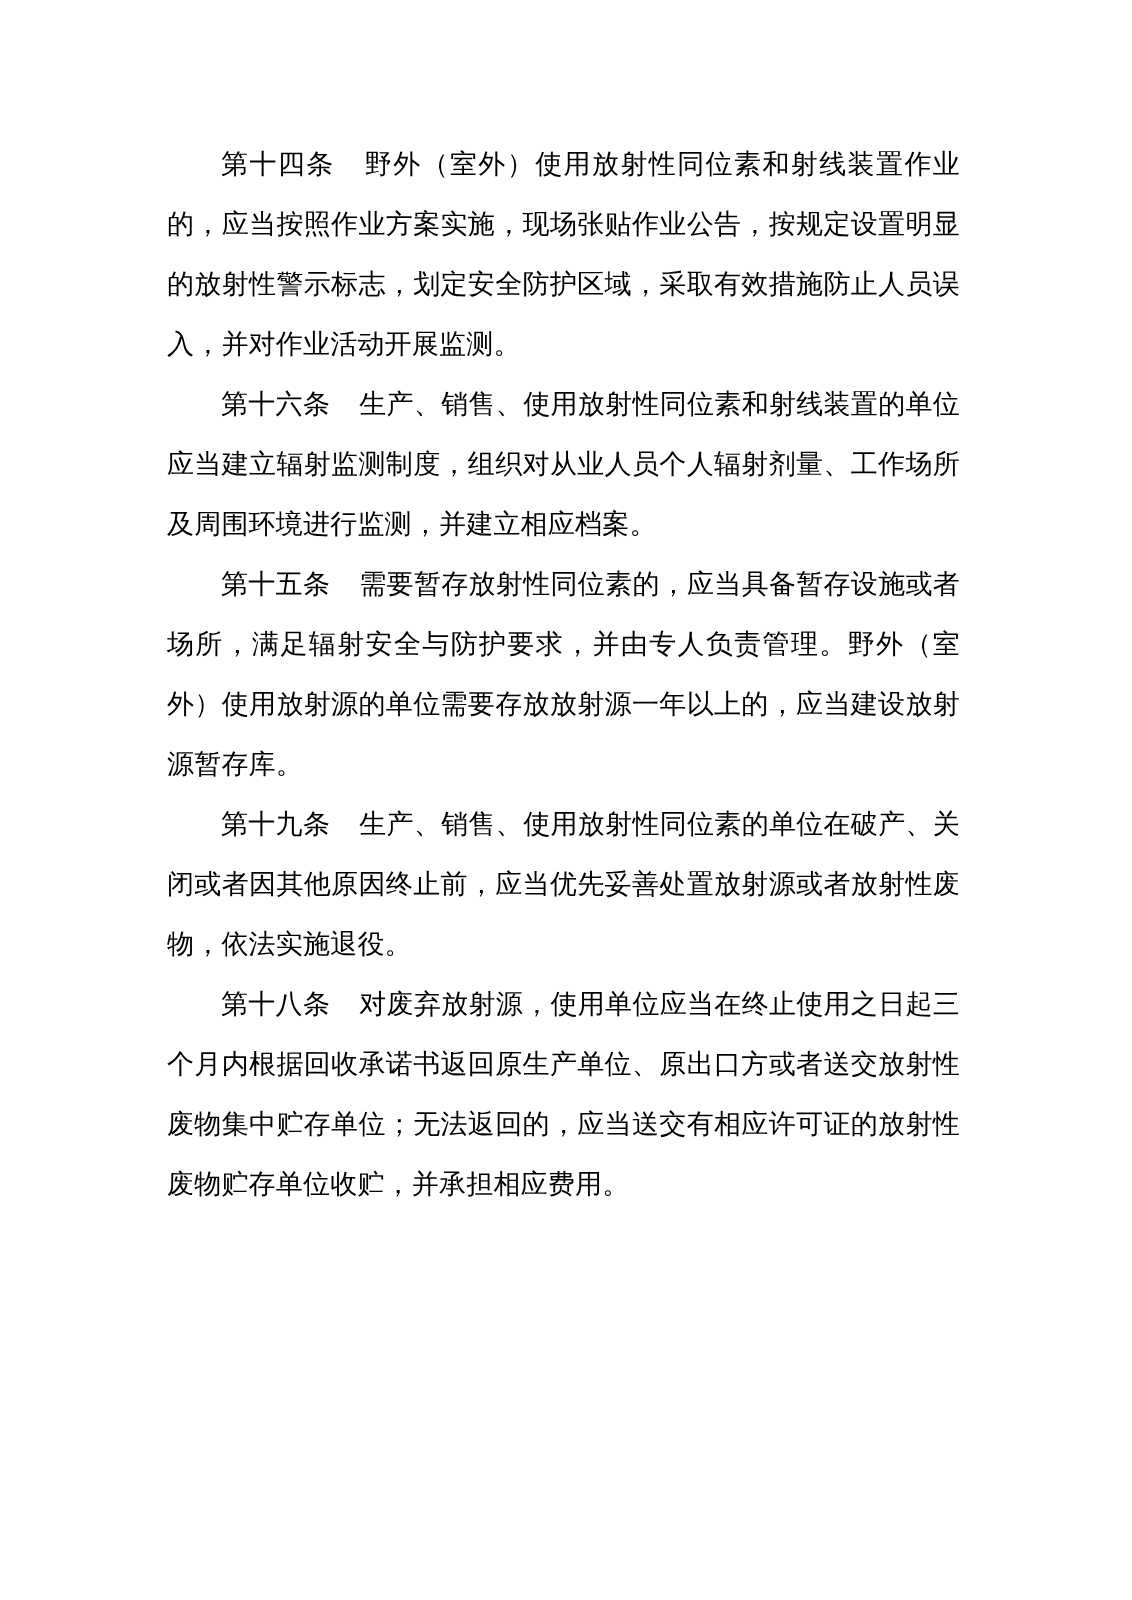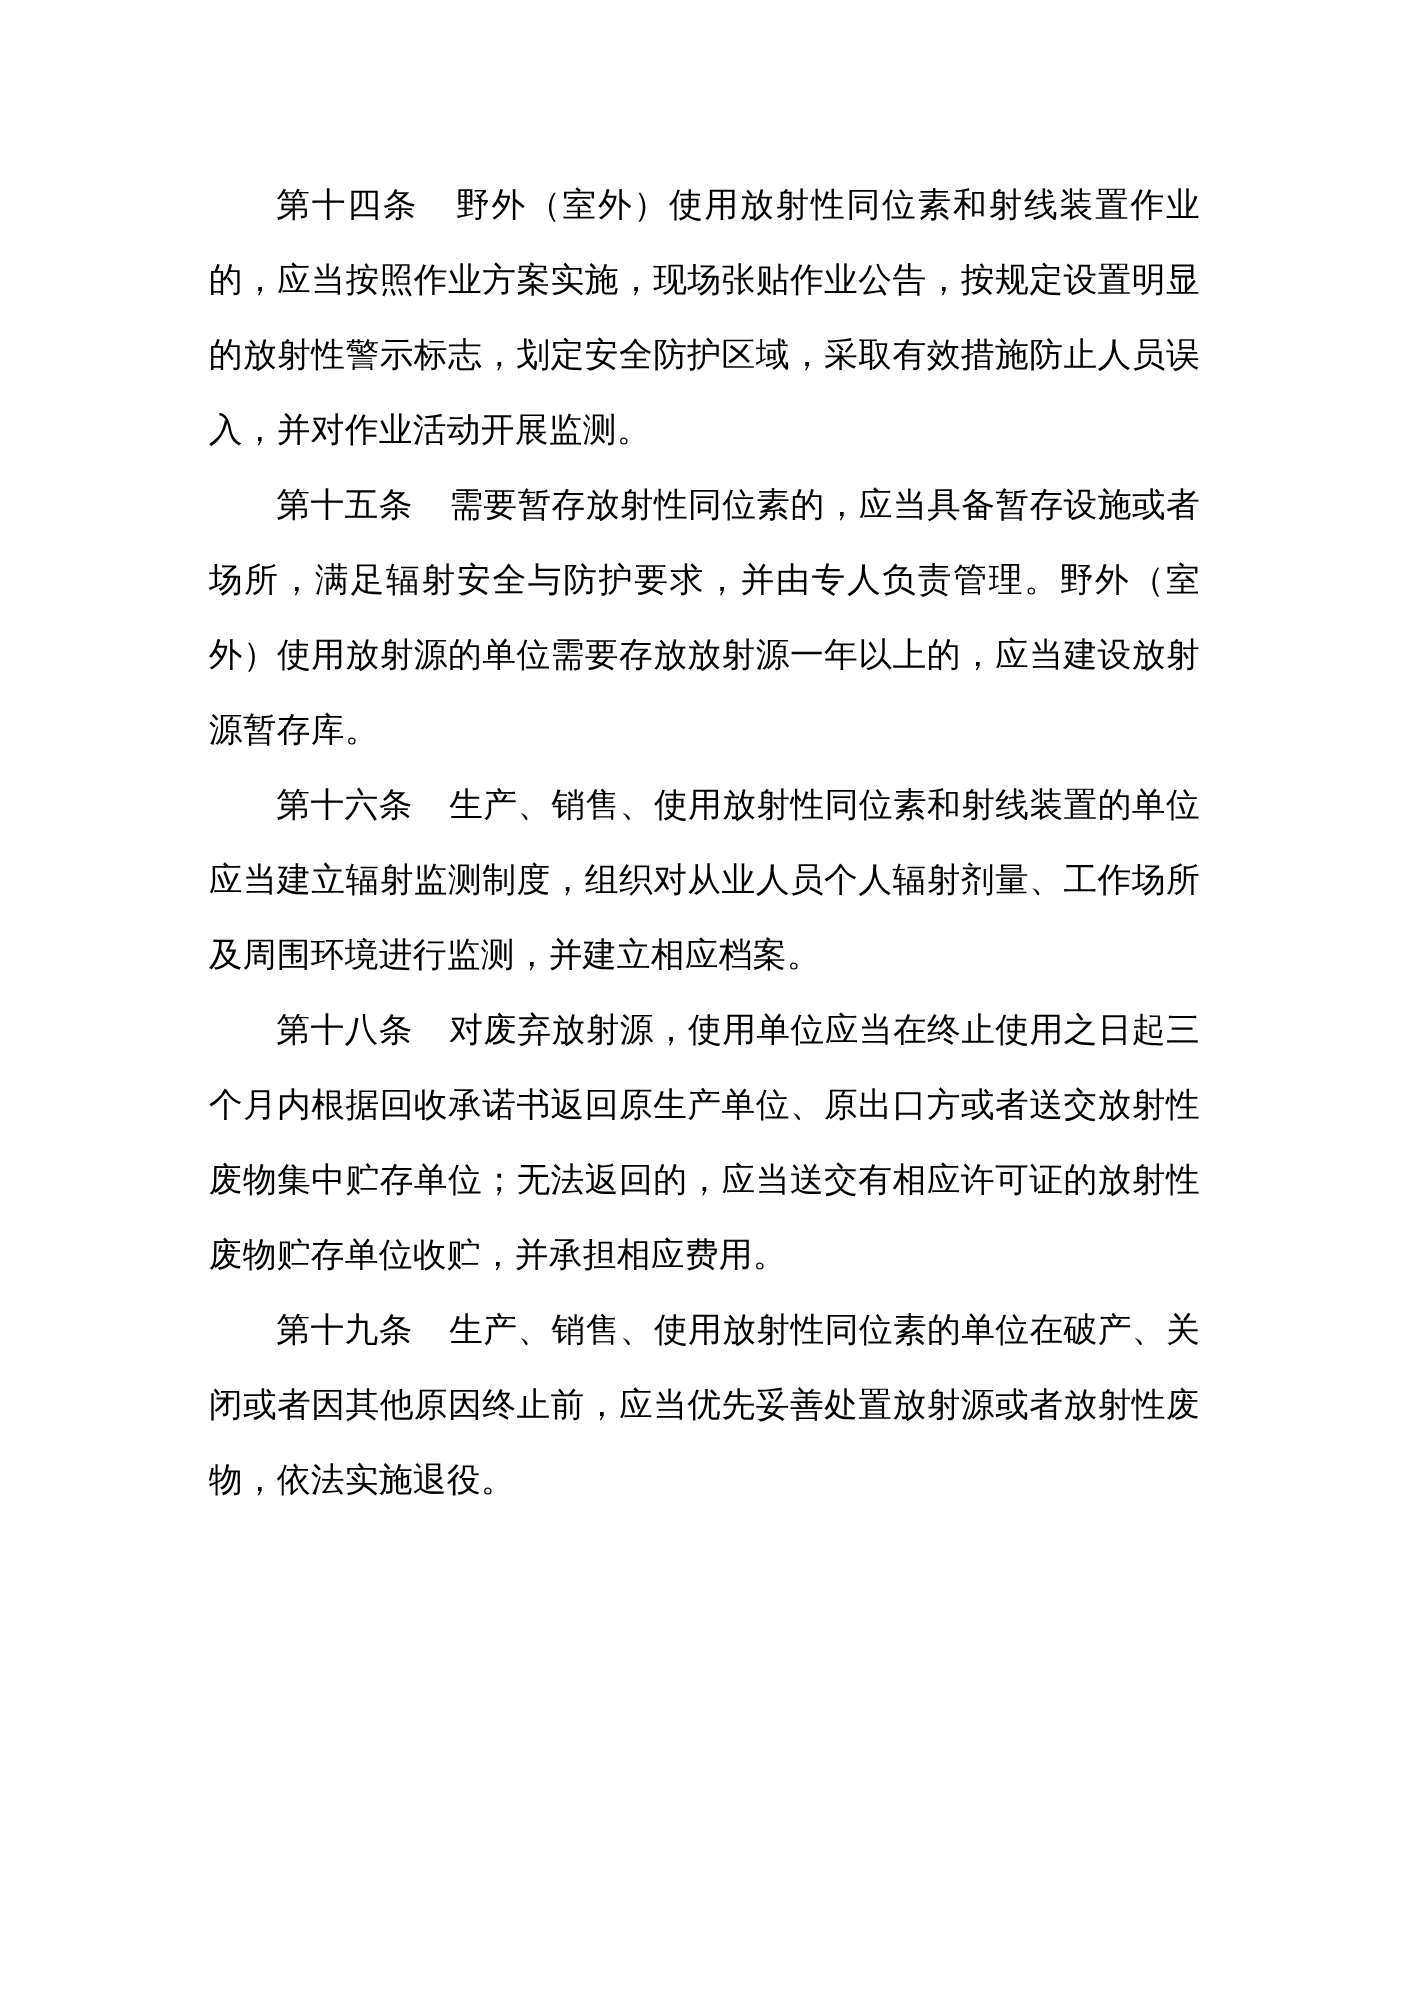--- a/index.html
+++ b/index.html
@@ -42,34 +42,34 @@
 
 <div class="page">
   <div class="doc-body">
 
     <p class="article">
       <span class="article-label">第十四条</span>
       <span class="article-text">野外（室外）使用放射性同位素和射线装置作业的，应当按照作业方案实施，现场张贴作业公告，按规定设置明显的放射性警示标志，划定安全防护区域，采取有效措施防止人员误入，并对作业活动开展监测。</span>
     </p>
 
     <p class="article">
+      <span class="article-label">第十六条</span>
+      <span class="article-text">生产、销售、使用放射性同位素和射线装置的单位应当建立辐射监测制度，组织对从业人员个人辐射剂量、工作场所及周围环境进行监测，并建立相应档案。</span>
+    </p>
+
+    <p class="article">
       <span class="article-label">第十五条</span>
       <span class="article-text">需要暂存放射性同位素的，应当具备暂存设施或者场所，满足辐射安全与防护要求，并由专人负责管理。野外（室外）使用放射源的单位需要存放放射源一年以上的，应当建设放射源暂存库。</span>
     </p>
 
+
     <p class="article">
-      <span class="article-label">第十六条</span>
-      <span class="article-text">生产、销售、使用放射性同位素和射线装置的单位应当建立辐射监测制度，组织对从业人员个人辐射剂量、工作场所及周围环境进行监测，并建立相应档案。</span>
+      <span class="article-label">第十九条</span>
+      <span class="article-text">生产、销售、使用放射性同位素的单位在破产、关闭或者因其他原因终止前，应当优先妥善处置放射源或者放射性废物，依法实施退役。</span>
     </p>
-
 
     <p class="article">
       <span class="article-label">第十八条</span>
       <span class="article-text">对废弃放射源，使用单位应当在终止使用之日起三个月内根据回收承诺书返回原生产单位、原出口方或者送交放射性废物集中贮存单位；无法返回的，应当送交有相应许可证的放射性废物贮存单位收贮，并承担相应费用。</span>
     </p>
 
-    <p class="article">
-      <span class="article-label">第十九条</span>
-      <span class="article-text">生产、销售、使用放射性同位素的单位在破产、关闭或者因其他原因终止前，应当优先妥善处置放射源或者放射性废物，依法实施退役。</span>
-    </p>
-
   </div>
 </div>
 
 </body></html>

